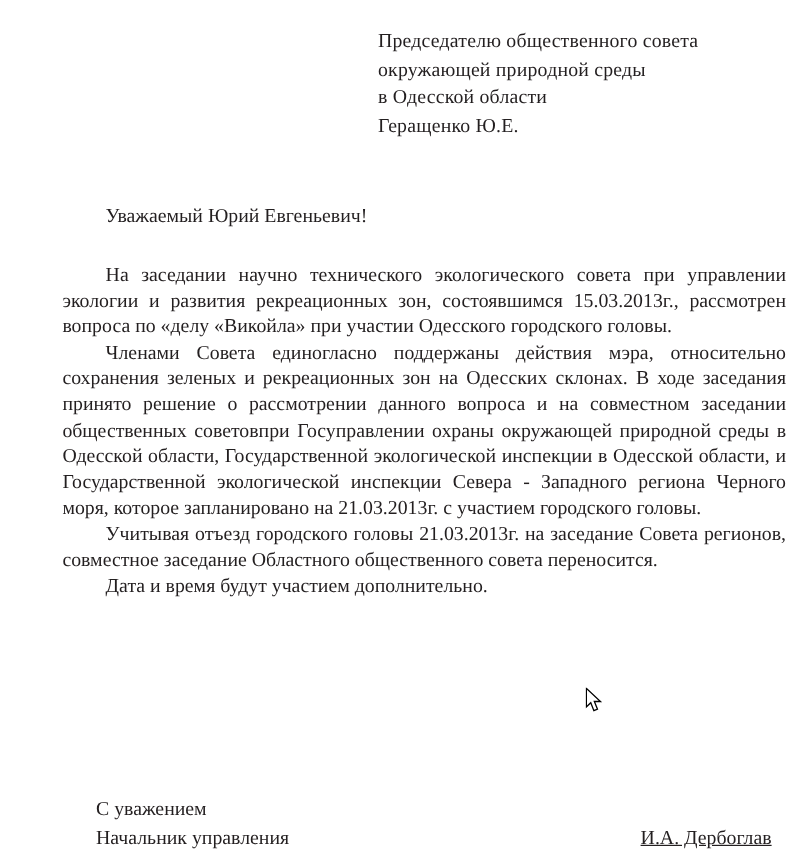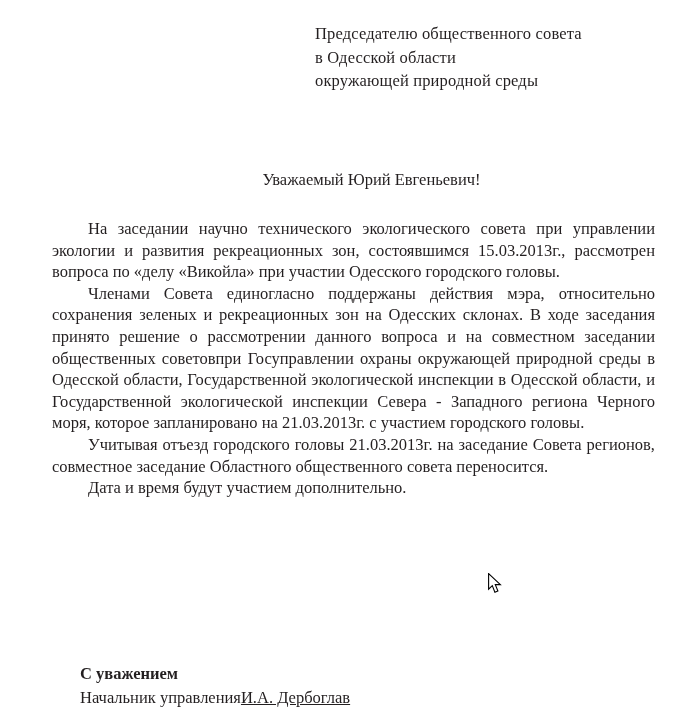--- a/index.html
+++ b/index.html
@@ -38,21 +38,20 @@
     white-space: pre;
     letter-spacing: 0.01em;
   }
 
   
   #salutation {
     position: absolute;
     left: 52px;
     top: 168px;
     width: 603px;
-    text-align: center;
     font-size: 16.5px;
     line-height: 24px;
   }
   #salutation .sal-inner {
     display: inline-block;
     padding-left: 36px;
   }
 
   
   #body-block {
@@ -75,25 +74,25 @@
   #signature-block {
     position: absolute;
     left: 80px;
     top: 662px;
     width: 575px;
     font-size: 16.5px;
     line-height: 23.5px;
   }
   #signature-block .sig-row {
     display: flex;
+    justify-content: space-between;
     align-items: baseline;
   }
   #signature-block .sig-regards {
     white-space: pre;
-    font-weight: bold;
   }
   #signature-block .sig-title {
     white-space: pre;
   }
   #signature-block .sig-name {
     white-space: pre;
     margin-right: 12px;
     text-decoration: underline;
   }
 
@@ -107,22 +106,23 @@
     pointer-events: none;
   }
 </style>
 </head>
 <body>
 
 <div id="document-page">
 
   <div id="addressee-block">
     <div class="addr-line">Председателю общественного совета</div>
+    <div class="addr-line">окружающей природной среды</div>
     <div class="addr-line">в Одесской области</div>
-    <div class="addr-line">окружающей природной среды</div>
+    <div class="addr-line">Геращенко Ю.Е.</div>
   </div>
 
   <div id="salutation"><span class="sal-inner">Уважаемый Юрий Евгеньевич!</span></div>
 
   <div id="body-block">
     <p class="body-par">На заседании научно технического экологического совета при управлении экологии и развития рекреационных зон, состоявшимся 15.03.2013г., рассмотрен вопроса по «делу «Викойла» при участии Одесского городского головы.</p>
     <p class="body-par">Членами Совета единогласно поддержаны действия мэра, относительно сохранения зеленых и рекреационных зон на Одесских склонах. В ходе заседания принято решение о рассмотрении данного вопроса и на совместном заседании общественных советовпри Госуправлении охраны окружающей природной среды в Одесской области,    Государственной экологической инспекции в Одесской области, и Государственной экологической инспекции Севера - Западного региона Черного моря, которое запланировано на 21.03.2013г. с участием городского головы.</p>
     <p class="body-par">Учитывая отъезд городского головы 21.03.2013г. на заседание Совета регионов, совместное заседание Областного    общественного совета переносится.</p>
     <p class="body-par">Дата и время будут участием дополнительно.</p>
   </div>

